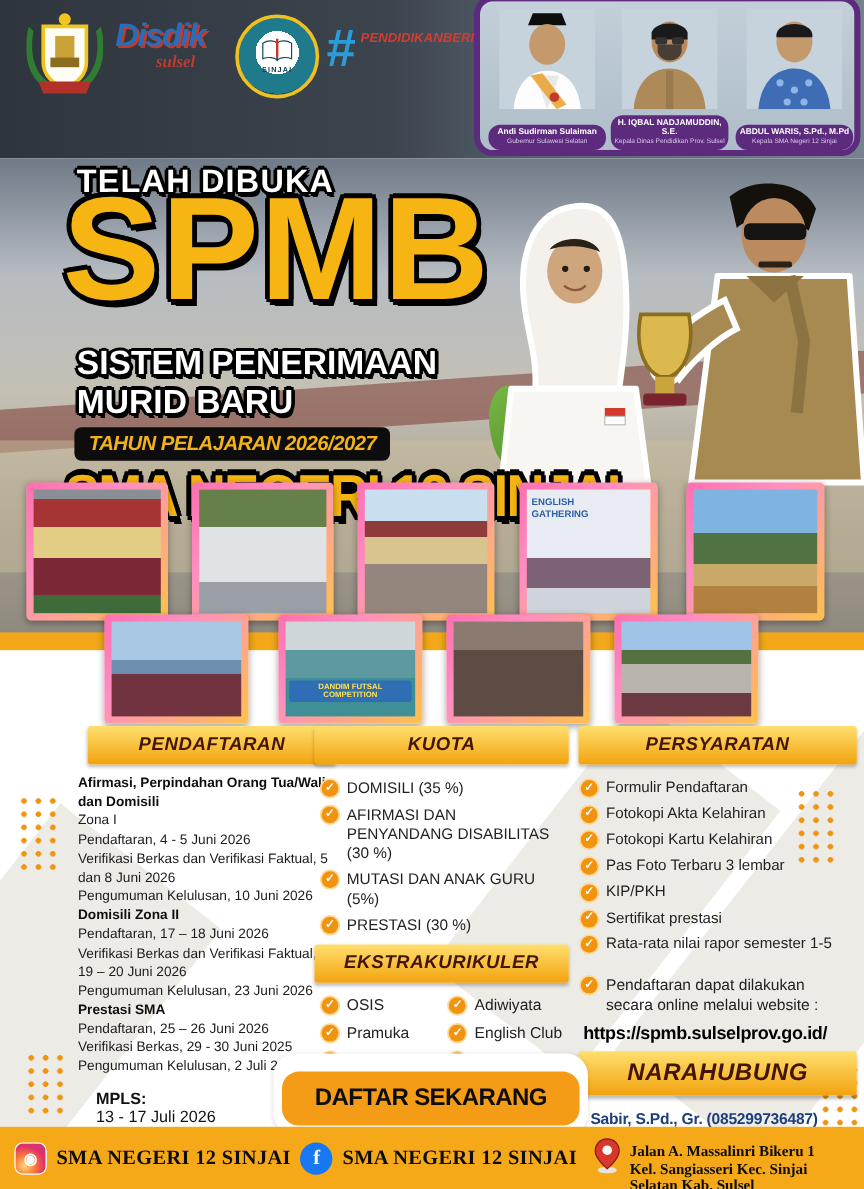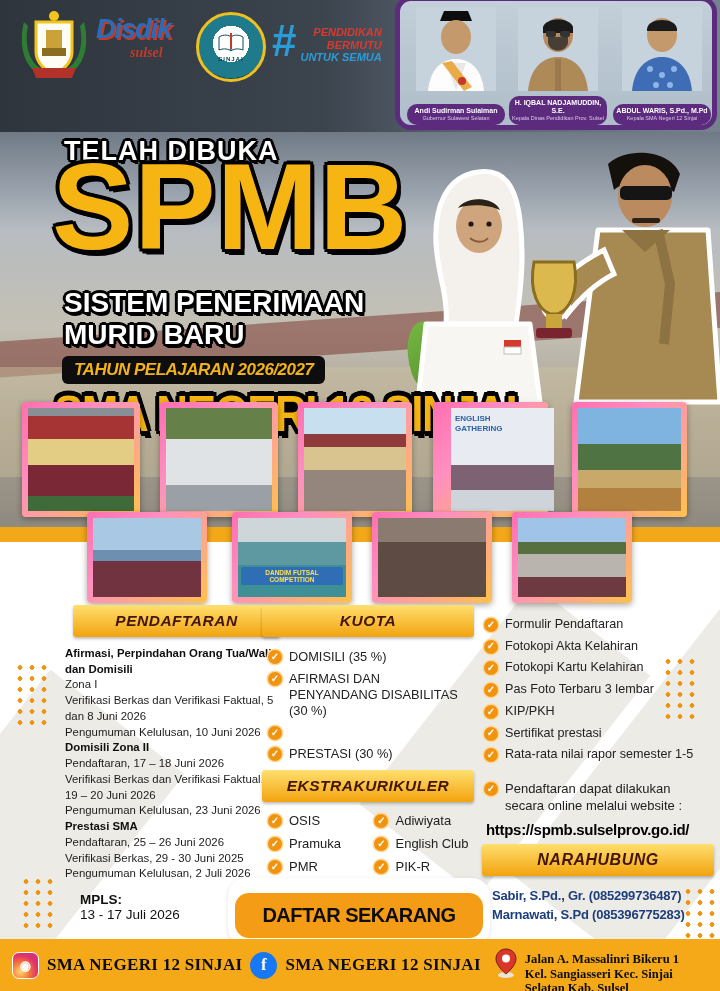--- a/index.html
+++ b/index.html
@@ -15,21 +15,21 @@
     text-shadow:2px 2px 0 #c23a2b;line-height:1;}
   .disdik .sub{font-family:"Liberation Serif",serif;font-style:italic;font-weight:bold;
     color:#c23a2b;font-size:14px;margin-left:34px;margin-top:2px;}
   .schoollogo{left:196px;top:12px;width:64px;height:64px;border-radius:50%;
     background:radial-gradient(circle at 50% 45%,#ffffff 0 38%,#1f7a8c 38% 72%,#0e4a58 72% 100%);
     border:3px solid #f0c020;display:flex;align-items:center;justify-content:center;flex-direction:column;}
   .schoollogo .book{font-size:20px;line-height:1;}
   .schoollogo .cap{font-size:6px;font-weight:bold;color:#083844;letter-spacing:1px;}
   .hashtag{left:272px;top:22px;width:130px;height:60px;display:flex;gap:4px;align-items:flex-start;}
   .hashtag .sym{font-size:44px;font-weight:800;color:#2b9cd8;line-height:.85;}
-  .hashtag .lines{display:flex;flex-direction:column;font-weight:800;font-style:italic;font-size:11px;line-height:1.15;margin-top:4px;text-align:right;}
+  .hashtag .lines{display:flex;flex-direction:row;font-weight:800;font-style:italic;font-size:11px;line-height:1.15;margin-top:4px;}
   .hashtag .r{color:#d63b2f;} .hashtag .b{color:#2b9cd8;}
 
   
   .officials{position:absolute;left:395px;top:-4px;width:322px;height:134px;
     background:linear-gradient(180deg,#c3cfd9 0%,#aebdc9 100%);
     border:5px solid #5d2b7e;border-radius:16px;box-sizing:border-box;}
   .official{position:absolute;top:4px;width:100px;height:122px;}
   .official .ph{position:absolute;left:10px;top:2px;width:80px;height:84px;}
   .official .pill{position:absolute;left:1px;bottom:2px;width:98px;box-sizing:border-box;
     background:#5d2b7e;border-radius:10px;padding:3px 3px;text-align:center;color:#fff;}
@@ -275,21 +275,21 @@
   <div class="pframe" style="left:22px;top:402px;width:118px;height:115px;">
     <div class="pimg" style="background:linear-gradient(180deg,#8a8f96 0 8%,#a63434 8% 30%,#e3cd84 30% 55%,#7b2836 55% 85%,#3f6b3a 85% 100%);"></div>
   </div>
   <div class="pframe" style="left:160px;top:402px;width:118px;height:115px;">
     <div class="pimg" style="background:linear-gradient(180deg,#66804a 0 30%,#dfe3e6 30% 75%,#9aa0a6 75% 100%);"></div>
   </div>
   <div class="pframe" style="left:298px;top:402px;width:114px;height:115px;">
     <div class="pimg" style="background:linear-gradient(180deg,#c8dff0 0 25%,#8f3b3b 25% 38%,#d9c48f 38% 60%,#95867d 60% 100%);"></div>
   </div>
   <div class="pframe" style="left:433px;top:402px;width:115px;height:115px;">
-    <div class="pimg" style="background:linear-gradient(180deg,#e8ecf2 0 55%,#7d6273 55% 80%,#cfd4da 80% 100%);margin-left:12px;">
+    <div class="pimg" style="background:linear-gradient(180deg,#e8ecf2 0 55%,#7d6273 55% 80%,#cfd4da 80% 100%);">
       <div class="cap-eng">
         <div>ENGLISH</div>
         <div>GATHERING</div>
       </div>
     </div>
   </div>
   <div class="pframe" style="left:572px;top:402px;width:115px;height:115px;">
     <div class="pimg" style="background:linear-gradient(180deg,#7fb3e0 0 35%,#4f7342 35% 60%,#c9a96a 60% 78%,#b2803f 78% 100%);"></div>
   </div>
 
@@ -306,20 +306,21 @@
   </div>
   <div class="pframe" style="left:512px;top:512px;width:120px;height:91px;z-index:2;">
     <div class="pimg" style="background:linear-gradient(180deg,#9fc4e8 0 30%,#57703f 30% 45%,#b9b4ad 45% 75%,#6e3a42 75% 100%);"></div>
   </div>
 
   <div class="col" style="left:30px;top:605px;width:250px;">
     <div class="hdr" style="width:195px;margin-left:43px;">PENDAFTARAN</div>
     <div class="pd-text">
       <div class="pd-line b">Afirmasi, Perpindahan Orang Tua/Wali dan Domisili</div>
       <div class="pd-line">Zona I</div>
+      <div class="pd-line">Pendaftaran, 4 - 5 Juni 2026</div>
       <div class="pd-line">Verifikasi Berkas dan Verifikasi Faktual, 5 dan 8 Juni 2026</div>
       <div class="pd-line">Pengumuman Kelulusan, 10 Juni 2026</div>
       <div class="pd-line b">Domisili Zona II</div>
       <div class="pd-line">Pendaftaran, 17 – 18 Juni 2026</div>
       <div class="pd-line">Verifikasi Berkas dan Verifikasi Faktual, 19 – 20 Juni 2026</div>
       <div class="pd-line">Pengumuman Kelulusan, 23 Juni 2026</div>
       <div class="pd-line b">Prestasi SMA</div>
       <div class="pd-line">Pendaftaran, 25 – 26 Juni 2026</div>
       <div class="pd-line">Verifikasi Berkas, 29 - 30 Juni 2025</div>
       <div class="pd-line">Pengumuman Kelulusan, 2 Juli 2026</div>
@@ -336,20 +337,21 @@
       <div class="chk-item">
           <span class="chk">✓</span>
           <span>DOMISILI (35 %)</span>
         </div>
       <div class="chk-item">
           <span class="chk">✓</span>
           <span>AFIRMASI DAN PENYANDANG DISABILITAS (30 %)</span>
         </div>
       <div class="chk-item">
           <span class="chk">✓</span>
+          <span>MUTASI DAN ANAK GURU (5%)</span>
         </div>
       <div class="chk-item">
           <span class="chk">✓</span>
           <span>PRESTASI (30 %)</span>
         </div>
     </div>
     <div class="hdr" style="margin-top:8px;">EKSTRAKURIKULER</div>
     <div class="ekskul-grid">
       <div>
         <div class="chk-item">
@@ -400,20 +402,21 @@
           </div>
         <div class="chk-item">
             <span class="chk">✓</span>
             <span>Futsal</span>
           </div>
       </div>
     </div>
   </div>
 
   <div class="col" style="left:482px;top:605px;width:232px;">
+    <div class="hdr">PERSYARATAN</div>
     <div class="pers-list">
       <div class="chk-item">
           <span class="chk">✓</span>
           <span>Formulir Pendaftaran</span>
         </div>
       <div class="chk-item">
           <span class="chk">✓</span>
           <span>Fotokopi Akta Kelahiran</span>
         </div>
       <div class="chk-item">
@@ -440,21 +443,21 @@
     <div class="online-body">
       <div class="chk-item">
         <span class="chk">✓</span>
         <span class="online-text">
           <span>Pendaftaran dapat dilakukan</span><br>
           <span>secara online melalui website :</span>
         </span>
       </div>
       <div class="online-url">https://spmb.sulselprov.go.id/</div>
     </div>
-    <div class="hdr" style="margin-top:6px;font-size:16px;">NARAHUBUNG</div>
+    <div class="hdr" style="margin-top:6px;font-size:20px;">NARAHUBUNG</div>
     <div class="contacts">
       <div class="contact">Sabir, S.Pd., Gr. (085299736487)</div>
       <div class="contact">Marnawati, S.Pd (085396775283)</div>
     </div>
   </div>
 
   <div class="dots" style="left:14px;top:662px;width:38px;height:64px;"></div>
   <div class="dots" style="left:662px;top:656px;width:38px;height:64px;"></div>
   <div class="dots" style="left:20px;top:876px;width:36px;height:56px;"></div>
   <div class="dots" style="left:682px;top:886px;width:36px;height:52px;"></div>

